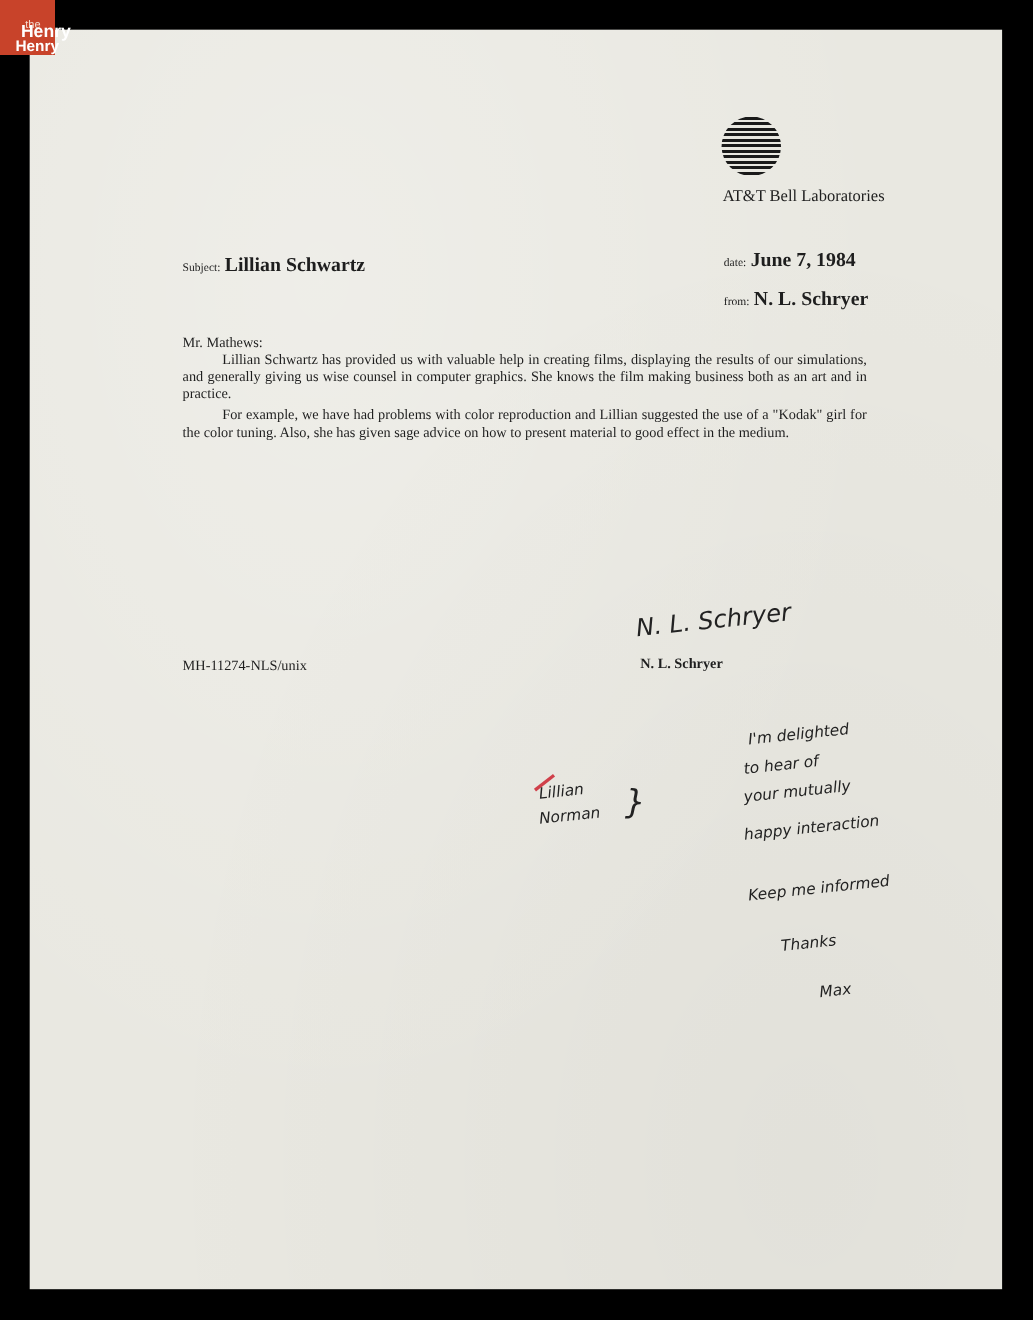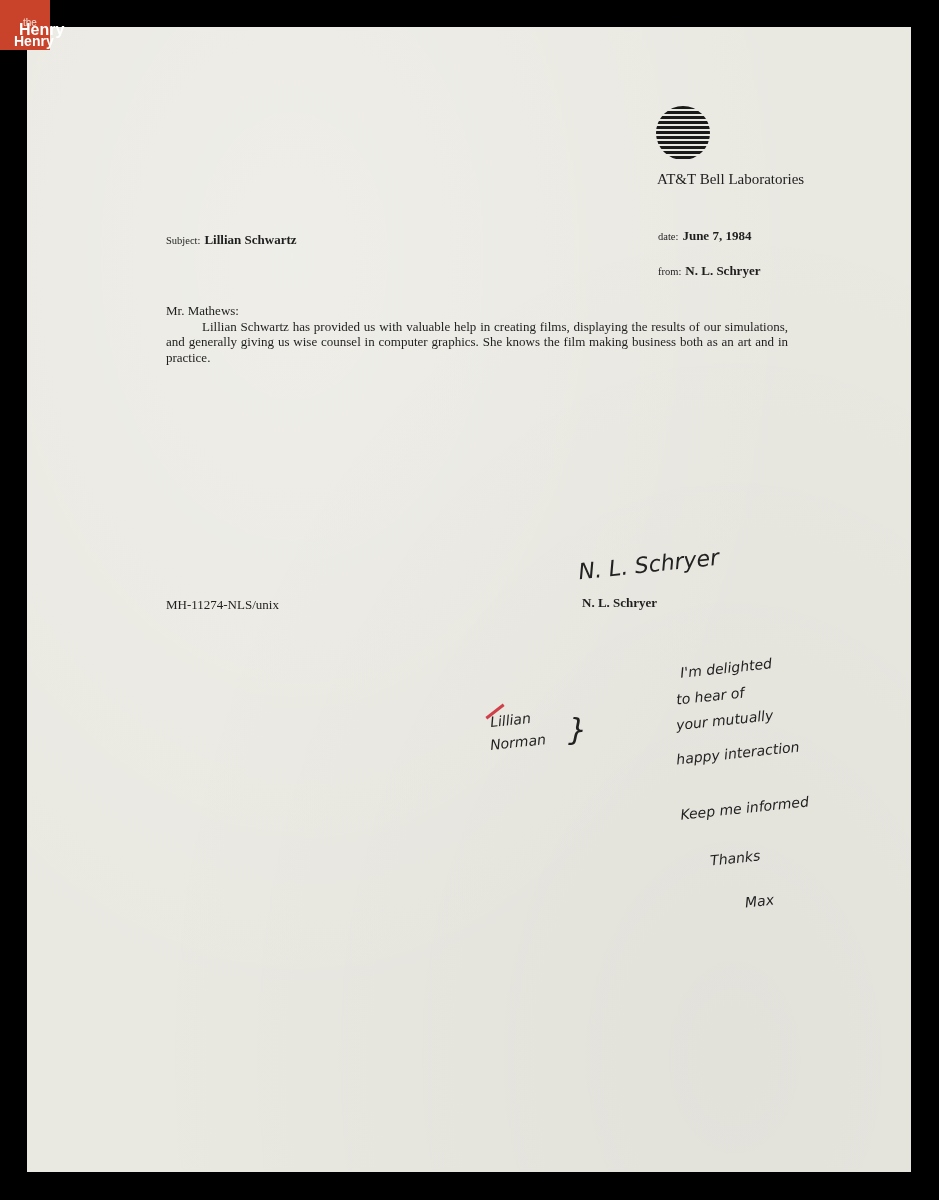--- a/index.html
+++ b/index.html
@@ -8,21 +8,21 @@
            background-image: radial-gradient(ellipse at 30% 20%, rgba(255,255,255,0.25), transparent 60%), radial-gradient(ellipse at 80% 90%, rgba(0,0,0,0.03), transparent 60%); }
   .hf-logo { position:absolute; left:0; top:0; width:50px; height:50px; background:#c8432a; color:#fff; font-family:"Liberation Sans", sans-serif; font-weight:bold; line-height:1; z-index:2; }
   .hf-logo .the { position:absolute; left:3px; top:18px; font-size:10px; font-weight:normal; color:#f4dcd0;padding-left:20px; }
   .hf-logo .henry { position:absolute; left:19px; top:22px; font-size:16px; }
   .hf-logo .ford { position:absolute; left:14px; top:34px; font-size:14px; }
   .abs { position:absolute; color:#1e1e1e; }
   .globe { position:absolute; left:656px; top:106px; width:54px; height:54px; border-radius:50%; overflow:hidden;
            background: repeating-linear-gradient(to bottom, #1a1a1a 0px, #1a1a1a 3px, #e9e8e1 3px, #e9e8e1 5px); }
   .company { left:657px; top:171px; font-size:15px; font-weight:normal; }
   .lbl { font-size:10.5px; }
-  .val { font-size:13px; font-weight:bold; margin-left:4px; }
+  .val { font-size:18px; font-weight:bold; margin-left:4px; }
   .body-text { left:166px; top:303px; width:622px; font-size:13px; line-height:15.6px; text-align:justify; }
   .body-text p { margin:0 0 4px 0; text-indent:36px; }
   .body-text .salutation { text-indent:0; margin-bottom:0; }
   .hand { font-family:"DejaVu Sans", sans-serif; font-style:italic; color:#222; font-size:14px; transform:rotate(-6deg); }
 </style>
 </head>
 <body>
 
 <div class="paper"></div>
 
@@ -41,20 +41,21 @@
 <div class="abs" style="left:658px; top:226px;">
   <span class="lbl">date:</span><span class="val">June 7, 1984</span>
 </div>
 <div class="abs" style="left:658px; top:261px;">
   <span class="lbl">from:</span><span class="val">N. L. Schryer</span>
 </div>
 
 <div class="abs body-text">
   <p class="salutation">Mr. Mathews:</p>
   <p>Lillian Schwartz has provided us with valuable help in creating films, displaying the results of our simulations, and generally giving us wise counsel in computer graphics.  She knows the film making business both as an art and in practice.</p>
+  <p>For example, we have had problems with color reproduction and Lillian suggested the use of a "Kodak" girl for the color tuning.  Also, she has given sage advice on how to present material to good effect in the medium.</p>
 </div>
 
 <div class="abs" style="left:166px; top:597px; font-size:13px;">MH-11274-NLS/unix</div>
 
 <div class="abs hand" style="left:578px; top:552px; font-size:22px;">N. L. Schryer</div>
 <div class="abs" style="left:582px; top:595px; font-size:13px; font-weight:bold;">N. L. Schryer</div>
 
 <div class="abs" style="left:484px; top:710px; width:22px; height:3px; background:#d0404a; transform:rotate(-38deg);"></div>
 <div class="abs hand" style="left:490px; top:712px;">Lillian</div>
 <div class="abs hand" style="left:490px; top:734px;">Norman</div>

